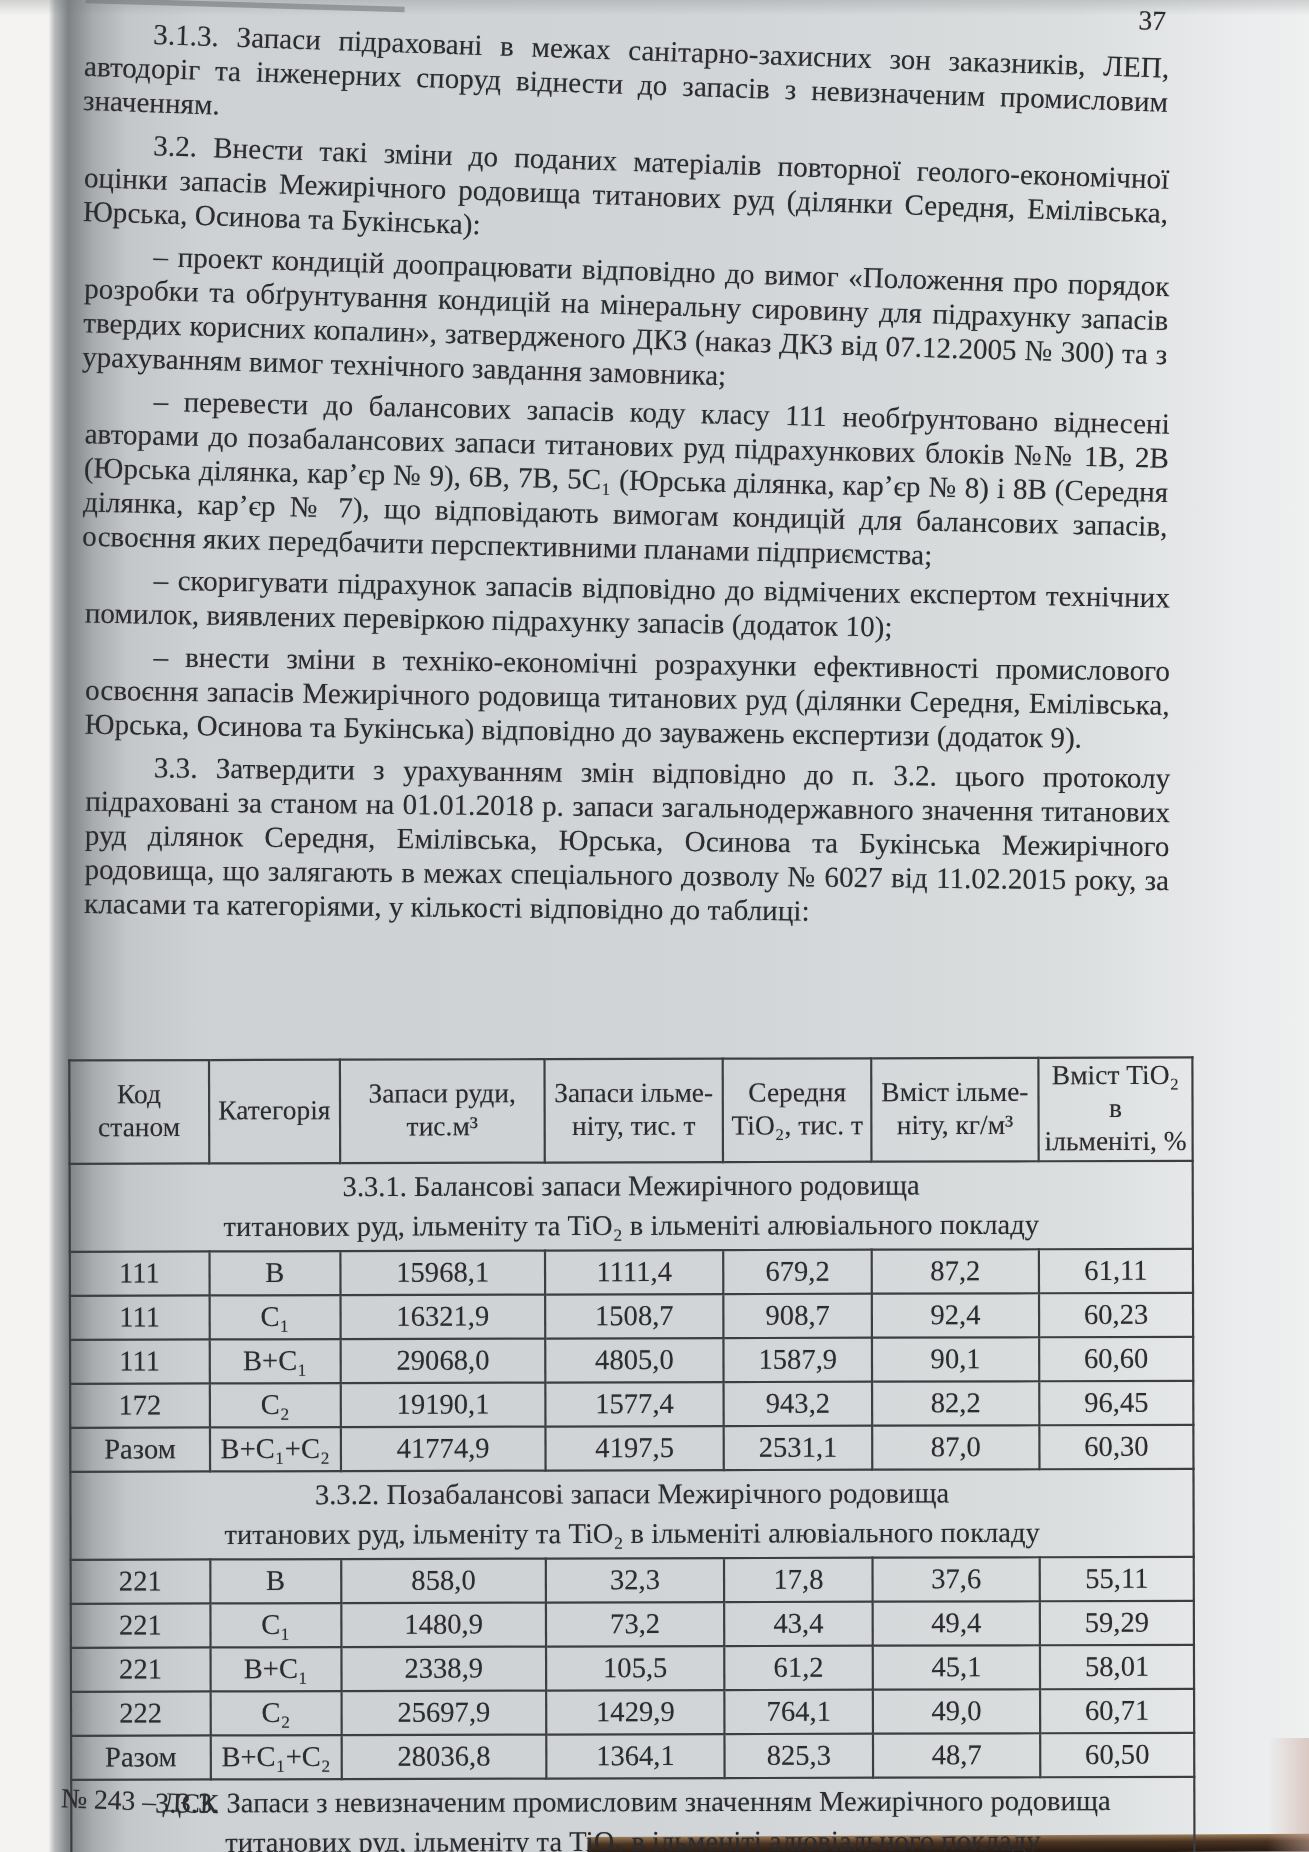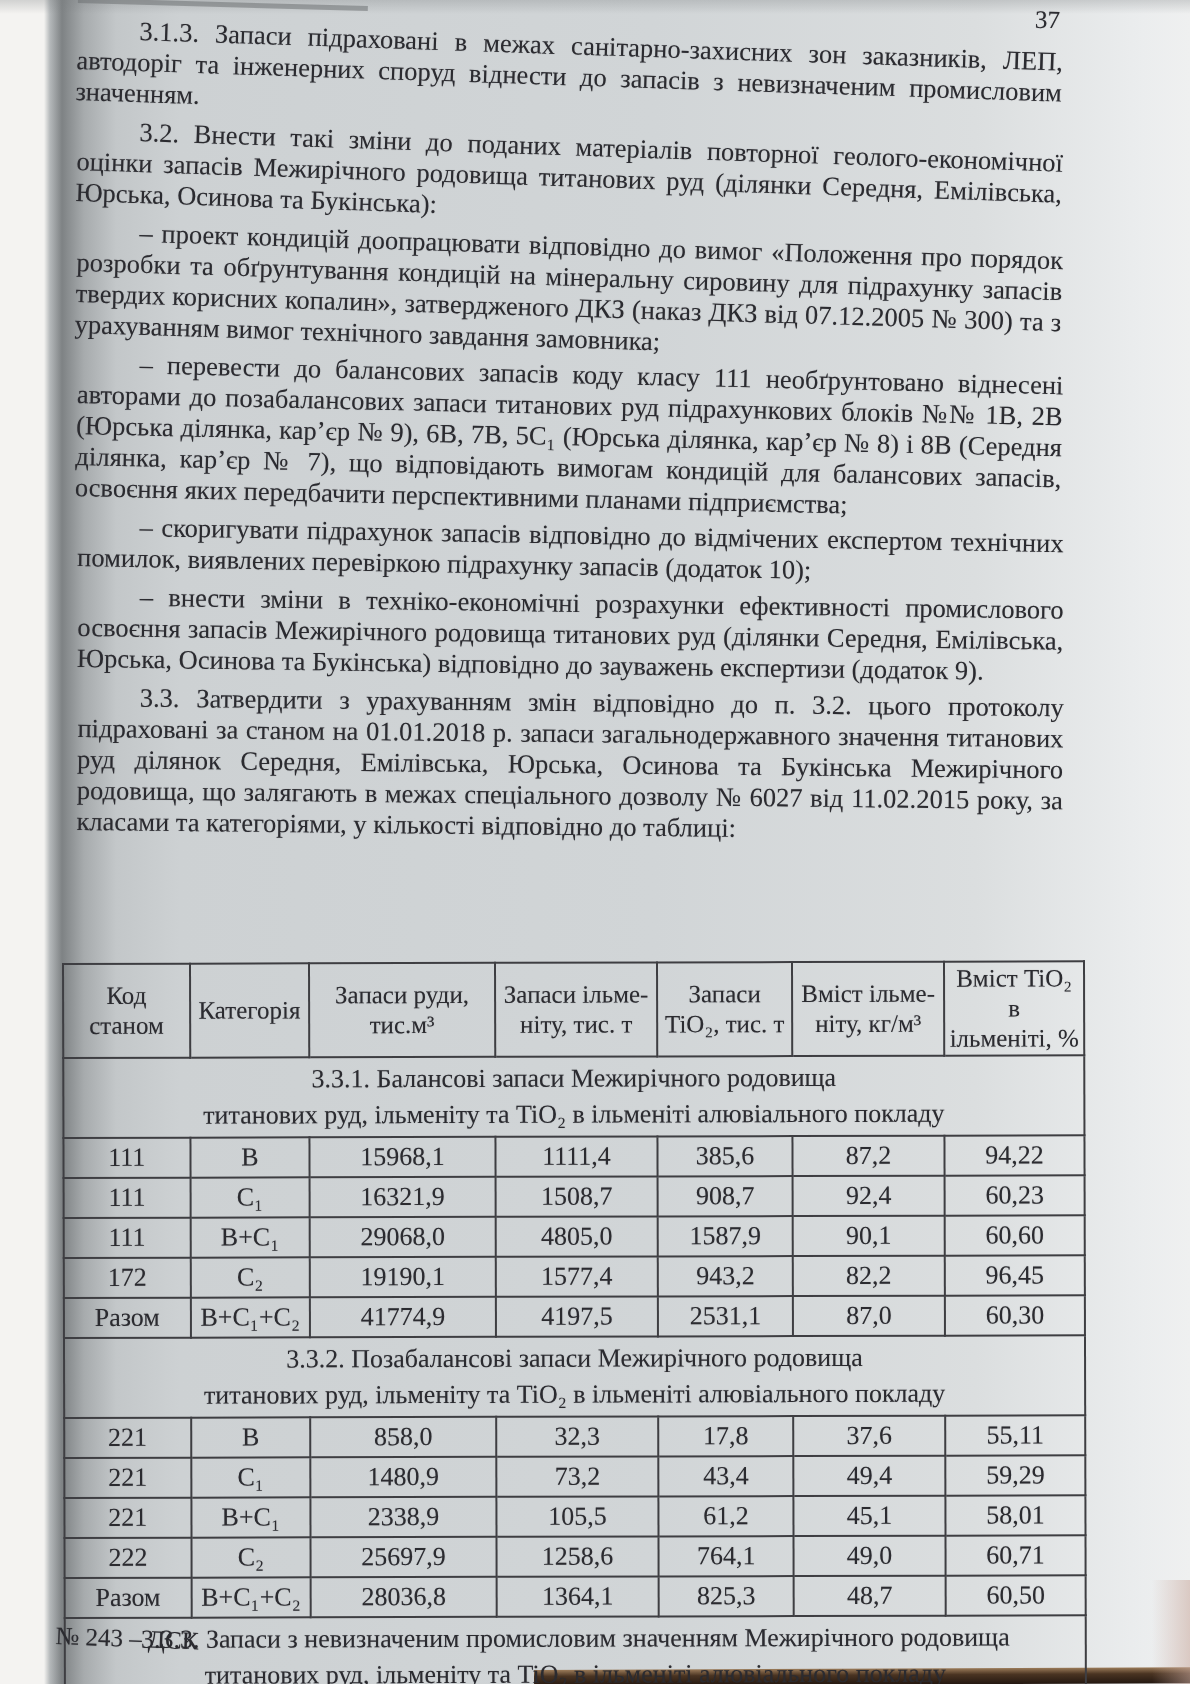--- a/index.html
+++ b/index.html
@@ -117,21 +117,21 @@
             </th>
             <th>
               <div>Запаси руди,</div>
               <div>тис.м³</div>
             </th>
             <th>
               <div>Запаси ільме-</div>
               <div>ніту, тис. т</div>
             </th>
             <th>
-              <div>Запаси</div>
+              <div>Середня</div>
               <div>TiO₂, тис. т</div>
             </th>
             <th>
               <div>Вміст ільме-</div>
               <div>ніту, кг/м³</div>
             </th>
             <th>
               <div>Вміст TiO₂ в</div>
               <div>ільменіті, %</div>
             </th>
@@ -142,23 +142,23 @@
             <td colspan="7" class="section-cell">
               <div>3.3.1. Балансові запаси Межирічного родовища</div>
               <div>титанових руд, ільменіту та TiO₂ в ільменіті алювіального покладу</div>
             </td>
           </tr>
           <tr>
             <td class="data-cell">111</td>
             <td class="data-cell">В</td>
             <td class="data-cell">15968,1</td>
             <td class="data-cell">1111,4</td>
-            <td class="data-cell">385,6</td>
+            <td class="data-cell">679,2</td>
             <td class="data-cell">87,2</td>
-            <td class="data-cell">94,22</td>
+            <td class="data-cell">61,11</td>
           </tr>
           <tr>
             <td class="data-cell">111</td>
             <td class="data-cell">С₁</td>
             <td class="data-cell">16321,9</td>
             <td class="data-cell">1508,7</td>
             <td class="data-cell">908,7</td>
             <td class="data-cell">92,4</td>
             <td class="data-cell">60,23</td>
           </tr>
@@ -219,21 +219,21 @@
             <td class="data-cell">2338,9</td>
             <td class="data-cell">105,5</td>
             <td class="data-cell">61,2</td>
             <td class="data-cell">45,1</td>
             <td class="data-cell">58,01</td>
           </tr>
           <tr>
             <td class="data-cell">222</td>
             <td class="data-cell">С₂</td>
             <td class="data-cell">25697,9</td>
-            <td class="data-cell">1258,6</td>
+            <td class="data-cell">1429,9</td>
             <td class="data-cell">764,1</td>
             <td class="data-cell">49,0</td>
             <td class="data-cell">60,71</td>
           </tr>
           <tr>
             <td class="data-cell">Разом</td>
             <td class="data-cell">В+С₁+С₂</td>
             <td class="data-cell">28036,8</td>
             <td class="data-cell">1364,1</td>
             <td class="data-cell">825,3</td>

